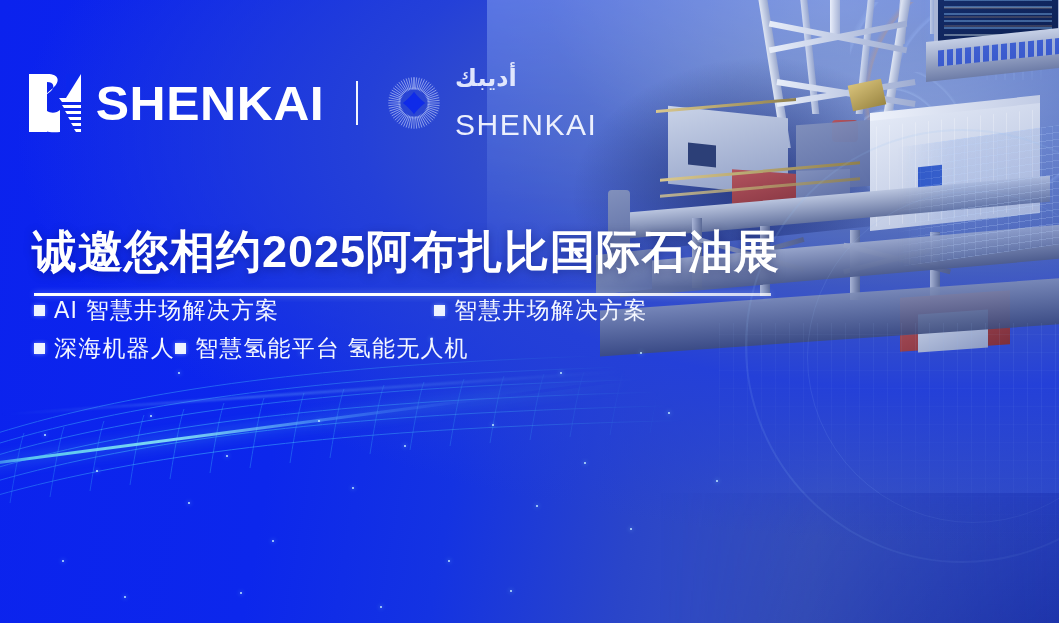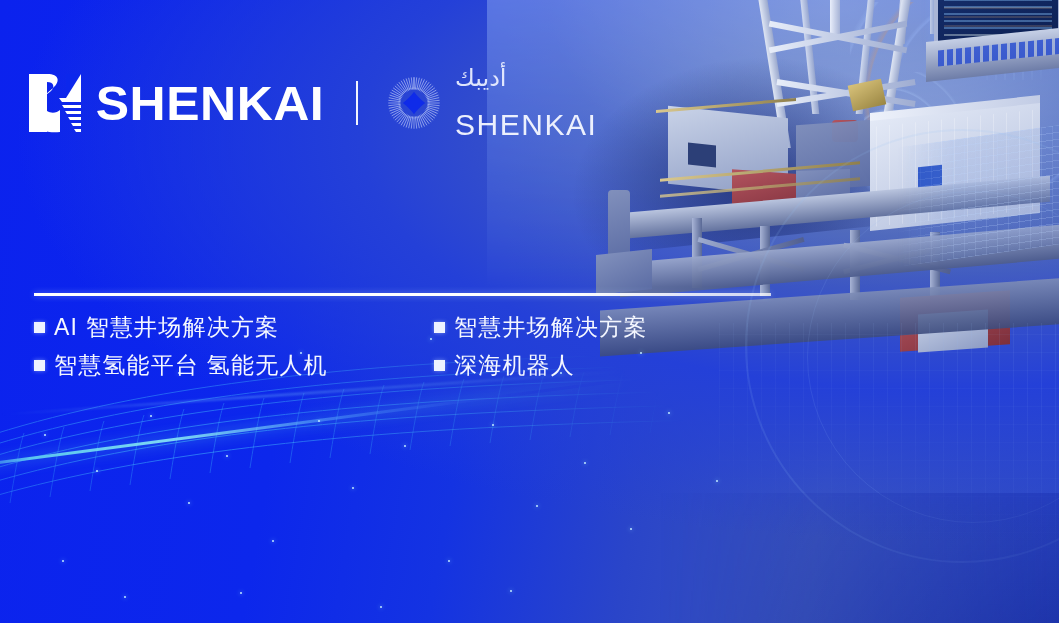--- a/index.html
+++ b/index.html
@@ -226,37 +226,37 @@
     color:#fff;font-size:49px;font-weight:bold;letter-spacing:.5px;
     margin-left:14px;line-height:1;white-space:nowrap;
     transform:scaleX(1.02);
   }
 
   .vdiv{width:2px;height:44px;background:#fff;margin:0 28px 0 34px;opacity:.95;}
 
   .adipec{display:flex;align-items:center;gap:13px;}
   .adipec-mark{width:56px;height:56px;flex:0 0 auto;opacity:.92;}
   .adipec-txt{display:flex;flex-direction:column;align-items:flex-start;line-height:1;}
-  .adipec-ar{color:#e9eeff;font-size:24px;letter-spacing:1px;margin-bottom:20px;opacity:.95;}
+  .adipec-ar{color:#e9eeff;font-size:24px;letter-spacing:1px;margin-bottom:20px;opacity:.95;font-weight:bold;}
   .adipec-en{color:#f2f5ff;font-size:30px;letter-spacing:1.5px;opacity:.97;}
 
   .headline{
     position:absolute;left:32px;top:222px;
     color:#fff;font-size:45px;font-weight:bold;letter-spacing:1px;
     white-space:nowrap;
     text-shadow:0 2px 10px rgba(0,10,70,.35);
   }
 
   .rule{
     position:absolute;left:34px;top:293px;width:737px;height:3px;
     background:linear-gradient(90deg,#ffffff 0%,#ffffff 72%,rgba(255,255,255,.75) 100%);
     box-shadow:0 0 6px rgba(180,210,255,.45);
   }
 
-  .bullets{position:absolute;left:34px;top:312px;width:700px;}
+  .bullets{position:absolute;left:34px;top:295px;width:700px;}
   .brow{display:flex;align-items:flex-start;margin-bottom:7px;}
   .bcol{display:flex;align-items:center;}
   .bcol.c1{width:400px;}
   .bull{
     width:11px;height:11px;background:#eef3ff;flex:0 0 auto;margin-right:9px;
     box-shadow:0 0 4px rgba(200,225,255,.5);
   }
   .btext{color:#f4f7ff;font-size:23px;letter-spacing:1.2px;white-space:nowrap;}
 </style>
 </head>
@@ -498,40 +498,41 @@
           <path d="M50,30 C56,38 62,44 70,50 C62,56 56,62 50,70 C44,62 38,56 30,50 C38,44 44,38 50,30 Z" fill="#0c27ec" opacity="0.95"></path>
         </svg>
 
         <div class="adipec-txt">
           <div class="adipec-ar">أديبك</div>
           <div class="adipec-en">SHENKAI</div>
         </div>
       </div>
     </div>
 
+    <div class="headline">诚邀您相约2025阿布扎比国际石油展</div>
 
     <div class="rule"></div>
 
     <div class="bullets">
       <div class="brow">
         <div class="bcol c1">
           <span class="bull"></span>
           <span class="btext">AI 智慧井场解决方案</span>
         </div>
         <div class="bcol">
           <span class="bull"></span>
           <span class="btext">智慧井场解决方案</span>
         </div>
       </div>
       <div class="brow">
+        <div class="bcol">
+          <span class="bull"></span>
+          <span class="btext">深海机器人</span>
+        </div>
         <div class="bcol c1">
           <span class="bull"></span>
           <span class="btext">智慧氢能平台  氢能无人机</span>
         </div>
-        <div class="bcol">
-          <span class="bull"></span>
-          <span class="btext">深海机器人</span>
-        </div>
       </div>
     </div>
 
   </div>
 </div>
 
 </body></html>

